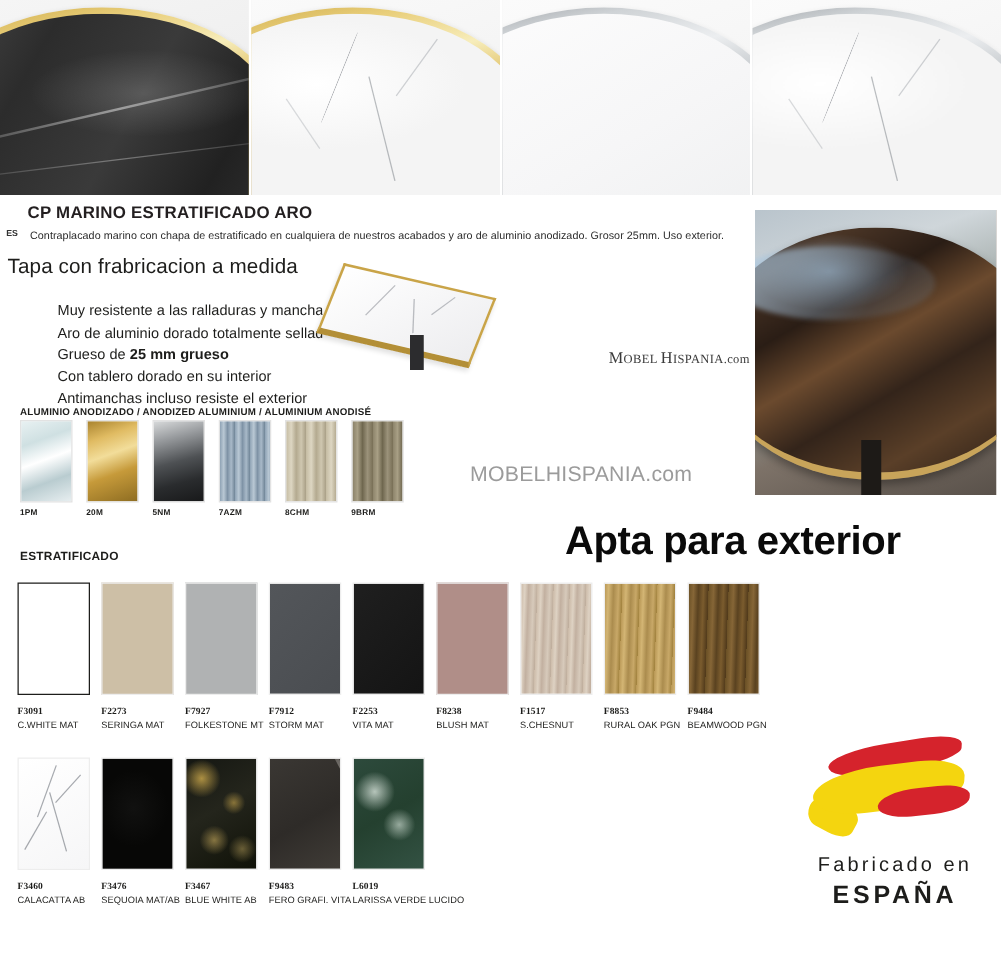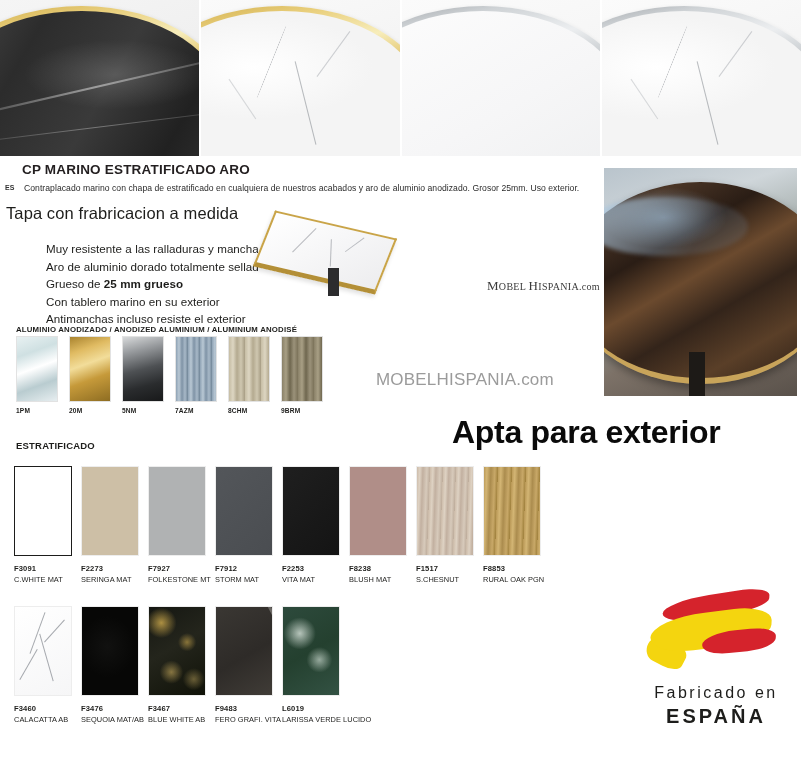--- a/index.html
+++ b/index.html
@@ -147,21 +147,21 @@
   .estra-head{
     position:absolute;left:16px;top:440px;font-size:9.5px;font-weight:700;
     letter-spacing:.2px;color:#1d1d1b;
   }
   .sw-row{position:absolute;display:flex;}
   .row1{left:14px;top:466px;}
   .row2{left:14px;top:606px;}
   .sw-item{width:64px;margin-right:3px;}
   .sw-box{width:56px;height:88px;border:1px solid #ededed;overflow:hidden;position:relative;}
   .sw-box.outline{border:1.4px solid #1d1d1b;}
-  .sw-code{font-size:7.6px;font-weight:700;margin-top:8px;color:#1d1d1b;letter-spacing:.1px;}
+  .sw-code{font-size:7.6px;font-weight:700;margin-top:8px;color:#1d1d1b;letter-spacing:.1px;font-family:Liberation Serif, serif;}
   .sw-name{font-size:7.4px;margin-top:2px;color:#1d1d1b;letter-spacing:.05px;white-space:nowrap;}
 
   .s-white{background:#ffffff;}
   .s-seringa{background:#cdbfa6;}
   .s-folkestone{background:#b0b2b3;}
   .s-storm{background:linear-gradient(135deg,#53565a,#4a4d51);}
   .s-black{background:linear-gradient(135deg,#1f1f1f,#141414);}
   .s-blush{background:#b08e88;}
   .s-chesnut{
     background:repeating-linear-gradient(92deg,#cdbcaa 0px,#ded2c3 3px,#c2b0a0 6px,#d7cabb 10px,#bfae9d 13px);
@@ -302,21 +302,21 @@
 
 <div class="title">CP MARINO ESTRATIFICADO ARO</div>
 <div class="es-tag">ES</div>
 <div class="es-desc">Contraplacado marino con chapa de estratificado en cualquiera de nuestros acabados y aro de aluminio anodizado. Grosor 25mm. Uso exterior.</div>
 <div class="headline">Tapa con frabricacion a medida</div>
 
 <ul class="bullets">
   <li><span>Muy resistente a las ralladuras y manchas</span></li>
   <li><span>Aro de aluminio dorado totalmente sellado</span></li>
   <li><span>Grueso de </span><b>25 mm grueso</b></li>
-  <li><span>Con tablero marino en su exterior</span></li>
+  <li><span>Con tablero dorado en su interior</span></li>
   <li><span>Antimanchas incluso resiste el exterior</span></li>
 </ul>
 
 <div class="sq-photo">
   <div class="sq-top">
     <div class="sv" style="left:30%;top:10%;height:60%;transform:rotate(24deg);"></div>
     <div class="sv" style="left:54%;top:24%;height:54%;transform:rotate(-18deg);"></div>
     <div class="sv" style="left:70%;top:6%;height:40%;transform:rotate(34deg);"></div>
   </div>
   <div class="sq-stem"></div>
@@ -400,20 +400,25 @@
   </div>
   <div class="sw-item">
     <div class="sw-box s-chesnut"></div>
     <div class="sw-code">F1517</div>
     <div class="sw-name">S.CHESNUT</div>
   </div>
   <div class="sw-item">
     <div class="sw-box s-ruraloak"></div>
     <div class="sw-code">F8853</div>
     <div class="sw-name">RURAL OAK PGN</div>
+  </div>
+  <div class="sw-item">
+    <div class="sw-box s-beamwood"></div>
+    <div class="sw-code">F9484</div>
+    <div class="sw-name">BEAMWOOD PGN</div>
   </div>
 </div>
 
 <div class="sw-row row2">
   <div class="sw-item">
     <div class="sw-box s-calacatta">
       <div class="veinw" style="left:40%;top:4%;height:50%;transform:rotate(20deg);"></div>
       <div class="veinw" style="left:56%;top:30%;height:56%;transform:rotate(-16deg);"></div>
       <div class="veinw" style="left:24%;top:46%;height:40%;transform:rotate(30deg);"></div>
       <div class="veinw" style="left:70%;top:10%;height:34%;transform:rotate(42deg);"></div>

